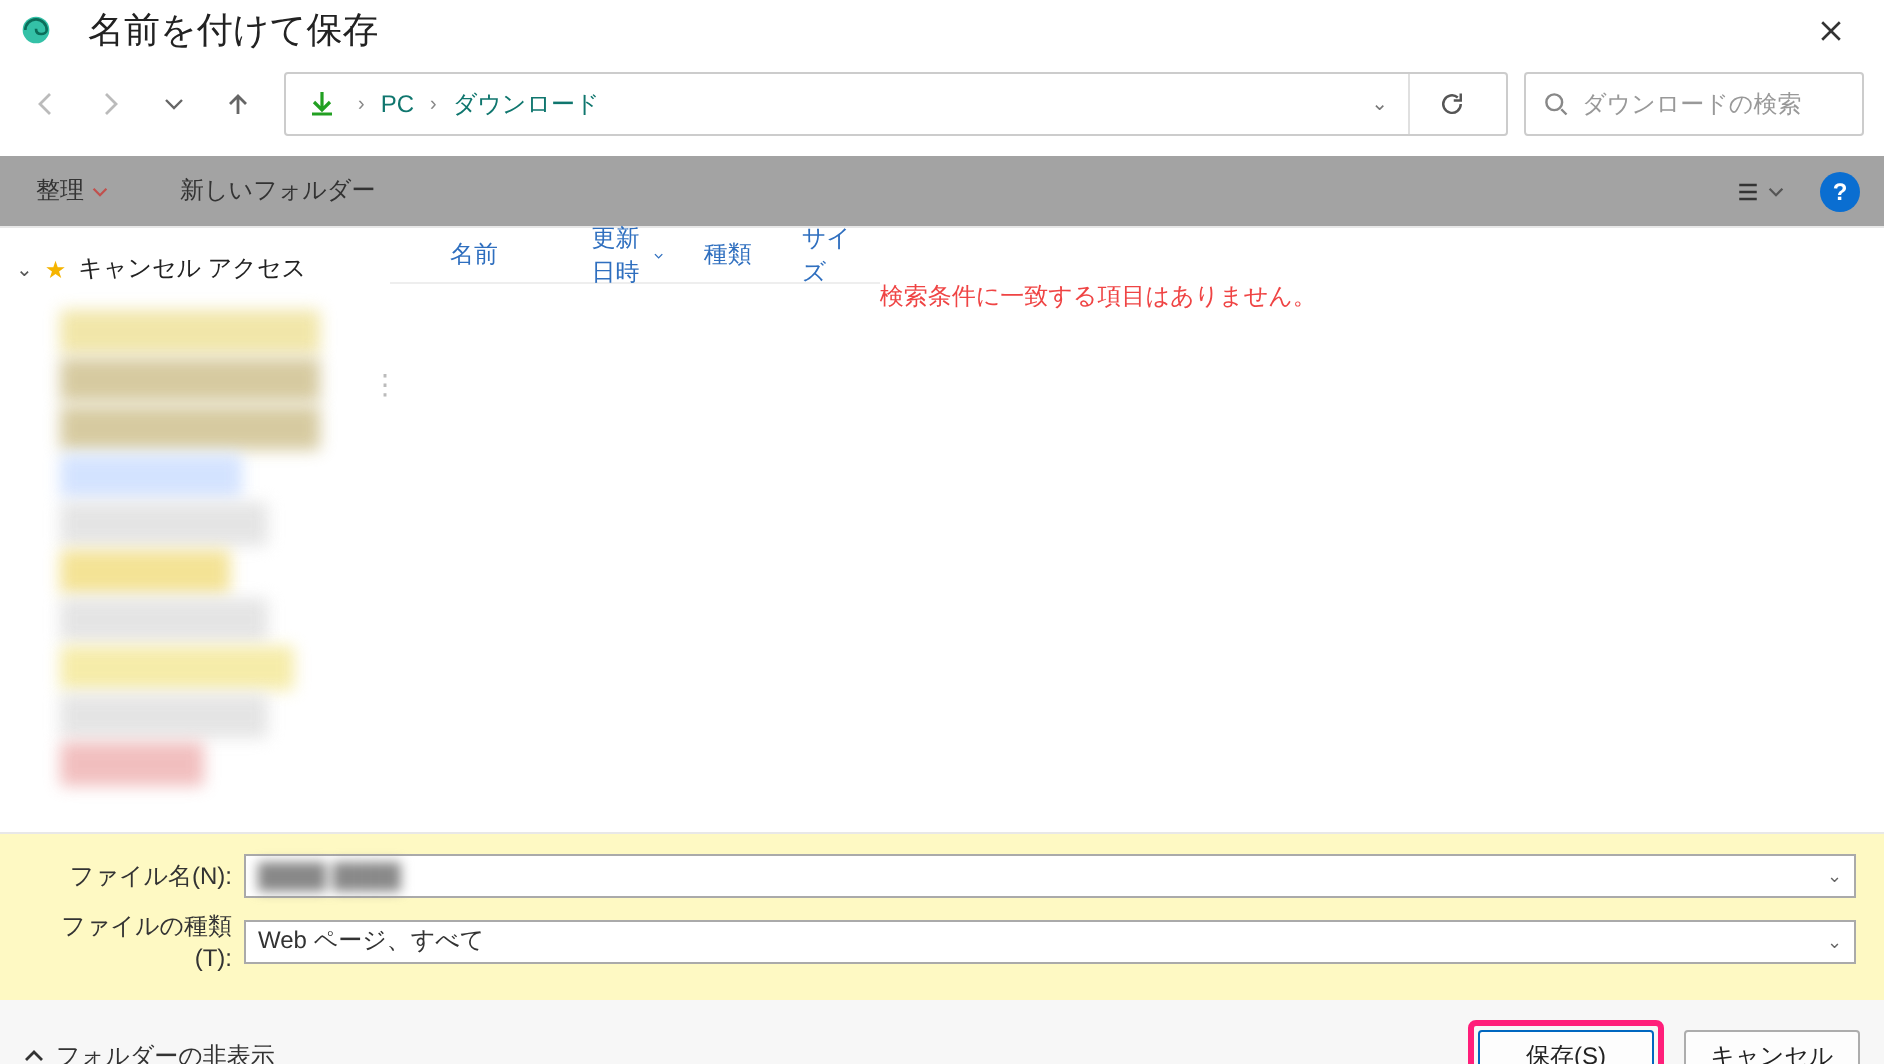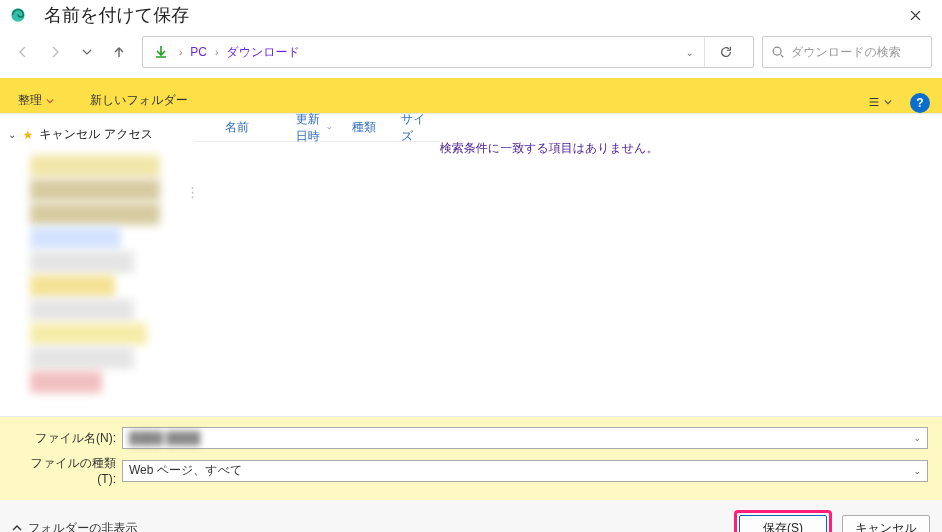--- a/index.html
+++ b/index.html
@@ -8,30 +8,30 @@
   .titlebar { display: flex; align-items: center; height: 30px; padding: 0 4px; }
   .titlebar .edge-icon { width: 16px; height: 16px; margin: 0 6px; }
   .titlebar .title { flex: 1; font-size: 18px; margin-left: 12px; }
   .titlebar .close { width: 46px; height: 30px; display: flex; align-items: center; justify-content: center; font-size: 14px; }
 
   .navrow { display: flex; align-items: center; gap: 2px; padding: 6px 10px 10px 8px; }
   .nav-btn { width: 30px; height: 28px; display: flex; align-items: center; justify-content: center; color: #666; }
   .nav-btn.disabled { color: #bbb; }
   .addr { flex: 1; display: flex; align-items: center; border: 1px solid #ccc; height: 32px; margin: 0 6px; padding: 0 6px; background: #fff; border-radius: 2px; }
   .addr .dl-icon { color: #22a022; margin: 0 6px 0 4px; }
-  .addr .crumb { color: #6d28d9; padding: 2px 4px; }
+  .addr .crumb { color: #0f766e; padding: 2px 4px; }
   .addr .sep { color: #888; padding: 0 4px; font-size: 10px; }
   .addr .spacer { flex: 1; }
   .addr .chev { color: #777; padding: 0 10px; font-size: 10px; }
   .addr .refresh { color: #555; padding: 0 14px; border-left: 1px solid #e0e0e0; height: 100%; display: flex; align-items: center; }
   .searchbox { width: 170px; height: 32px; border: 1px solid #ccc; display: flex; align-items: center; padding: 0 8px; border-radius: 2px; }
   .searchbox svg { color: #888; margin-right: 6px; }
   .searchbox span { color: #999; font-size: 12px; }
 
-  .toolbar { display: flex; align-items: flex-end; height: 36px; padding: 0 12px; background: #fde047; border-bottom: 1px solid #e8e8e8; }
+  .toolbar { display: flex; align-items: center; height: 36px; padding: 0 12px; background: #a3a3a3; border-bottom: 1px solid #e8e8e8; }
   .toolbar .t-item { color: #333; font-size: 12px; padding: 4px 6px; display: flex; align-items: center; gap: 4px; }
   .toolbar .spacer { flex: 1; }
   .toolbar .view-btn { color: #333; padding: 4px 6px; display: flex; align-items: center; gap: 3px; }
   .toolbar .help-btn { width: 20px; height: 20px; border-radius: 50%; background: #0a6ed1; color: #fff; display: flex; align-items: center; justify-content: center; font-size: 12px; font-weight: bold; margin-left: 12px; }
 
   .mainrow { display: flex; height: 302px; }
   .sidebar { width: 190px; padding-top: 8px; }
   .sidebar .qa { display: flex; align-items: center; gap: 6px; padding: 4px 8px; font-size: 12px; }
   .sidebar .qa .chev { color: #555; font-size: 10px; }
   .sidebar .qa .star { color: #f5b400; }
@@ -52,21 +52,21 @@
   .splitter { width: 5px; display:flex; justify-content:center; }
   .splitter::before { content: '⋮'; color:#bbb; font-size:14px; margin-top:70px; }
 
   .listarea { flex: 1; display: flex; flex-direction: row; }
   .cols { display: flex; height: 28px; align-items:center; border-bottom: 1px solid #eee; color: #2f6fbf; font-size: 12px; }
   .cols div { padding: 0 10px; }
   .cols .c-name { flex: 1.4; padding-left: 30px;}
   .cols .c-date { flex: 1; display:flex; align-items:center; gap:4px;}
   .cols .c-type { flex: 0.8; }
   .cols .c-size { flex: 0.8; }
-  .empty-msg { text-align:center; color:#4c1d95; margin-top:26px; font-size:12px; }
+  .empty-msg { text-align:center; color:#ef4444; margin-top:26px; font-size:12px; }
 
   .bottom { background:#fef9c3; padding: 10px 14px 8px 14px; border-top:1px solid #e8e8e8;}
   .bottom .row { display:flex; align-items:center; margin-bottom:6px; }
   .bottom .lbl { width: 108px; text-align:right; padding-right:6px; color:#333; font-size:12px;}
   .bottom .combo { flex: 1; height: 22px; border:1px solid #aaa; background:#fff; display:flex; align-items:center; padding:0 6px; justify-content:space-between; }
   .bottom .combo .val { color:#333; font-size:12px; }
   .bottom .combo .blurred { filter: blur(3px); color:#888; }
   .bottom .combo .dd { color:#666; font-size:9px; }
 
   .footer { display:flex; align-items:center; padding: 10px 12px; background:#f7f7f7; }

